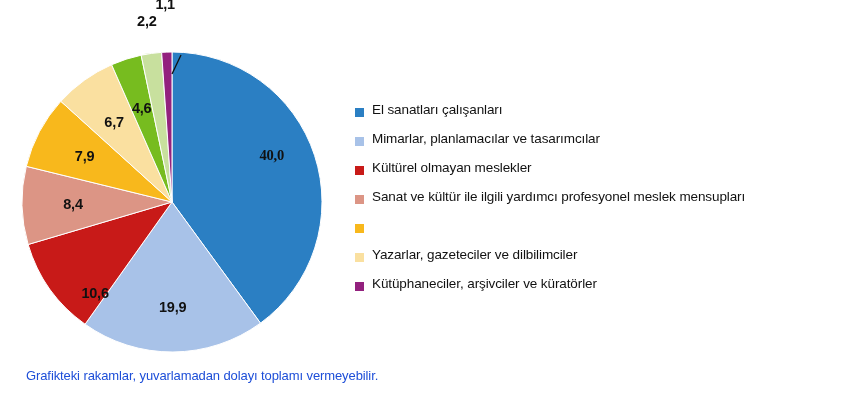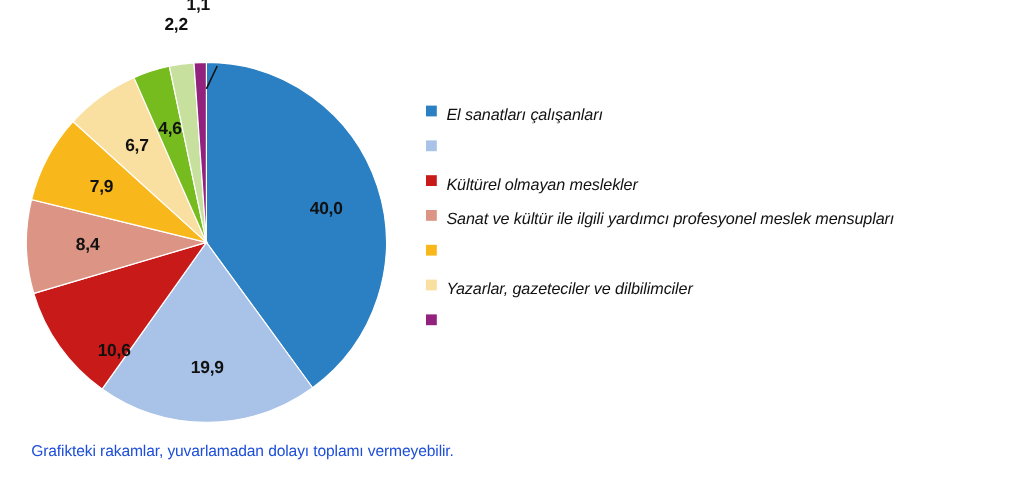--- a/index.html
+++ b/index.html
@@ -51,23 +51,22 @@
 
   
   #legend {
     position: absolute;
     left: 355px;
     top: 88px;
     width: 490px;
   }
   .legend-row {
     display: flex;
-    align-items: flex-start;
+    align-items: flex-end;
     height: 29px;
-    font-style: italic;
   }
   .legend-swatch {
     width: 9px;
     height: 9px;
     flex: 0 0 auto;
     margin-right: 8px;
     border: 0;
   }
   .legend-label {
     font-family: "Liberation Sans", sans-serif;
@@ -103,55 +102,57 @@
           <path d="M 172 202 L 28.14 244.49 A 150 150 0 0 1 26.30 166.33 Z" fill="#DC9585" stroke="#ffffff" stroke-width="1"></path>
           <path d="M 172 202 L 26.30 166.33 A 150 150 0 0 1 60.82 101.30 Z" fill="#F8B81C" stroke="#ffffff" stroke-width="1"></path>
           <path d="M 172 202 L 60.82 101.30 A 150 150 0 0 1 111.62 64.69 Z" fill="#FAE0A0" stroke="#ffffff" stroke-width="1"></path>
           <path d="M 172 202 L 111.62 64.69 A 150 150 0 0 1 141.15 55.21 Z" fill="#77BC1F" stroke="#ffffff" stroke-width="1"></path>
           <path d="M 172 202 L 141.15 55.21 A 150 150 0 0 1 161.65 52.36 Z" fill="#C8E09E" stroke="#ffffff" stroke-width="1"></path>
           <path d="M 172 202 L 161.65 52.36 A 150 150 0 0 1 172.00 52.00 Z" fill="#93217E" stroke="#ffffff" stroke-width="1"></path>
         </g>
       <line id="leader-line" x1="181" y1="55" x2="172" y2="74" stroke="#111111" stroke-width="1.3"></line>
     </svg>
     <div id="slice-labels">
-        <div class="slice-label" style="left: 271.8px; top: 174px;">40,0</div>
+        <div class="slice-label" style="left: 271.8px; top: 155px; font-family: Liberation Serif, serif;">40,0</div>
         <div class="slice-label" style="left: 172.7px; top: 307px;">19,9</div>
         <div class="slice-label" style="left: 95.1px; top: 273px; margin-top: 20px;">10,6</div>
         <div class="slice-label" style="left: 73px; top: 204.3px;">8,4</div>
         <div class="slice-label" style="left: 84.6px; top: 155.6px;">7,9</div>
         <div class="slice-label" style="left: 114.1px; top: 121.7px;">6,7</div>
         <div class="slice-label" style="left: 141.7px; top: 107.7px;">4,6</div>
         <div class="slice-label" style="left: 146.8px; top: 20.7px;">2,2</div>
         <div class="slice-label" style="left: 165.2px; top: 4.1px;">1,1</div>
       </div>
   </div>
 
   <div id="legend">
       <div class="legend-row">
         <span class="legend-swatch" style="background: rgb(43, 127, 195);"></span>
         <span class="legend-label">El sanatları çalışanları</span>
       </div>
       <div class="legend-row">
         <span class="legend-swatch" style="background: rgb(168, 194, 232);"></span>
+        <span class="legend-label">Mimarlar, planlamacılar ve tasarımcılar</span>
       </div>
       <div class="legend-row">
         <span class="legend-swatch" style="background: rgb(200, 26, 24);"></span>
         <span class="legend-label">Kültürel olmayan meslekler</span>
       </div>
       <div class="legend-row">
         <span class="legend-swatch" style="background: rgb(220, 149, 133);"></span>
         <span class="legend-label">Sanat ve kültür ile ilgili yardımcı profesyonel meslek mensupları</span>
       </div>
       <div class="legend-row">
         <span class="legend-swatch" style="background: rgb(248, 184, 28);"></span>
       </div>
       <div class="legend-row">
         <span class="legend-swatch" style="background: rgb(250, 224, 160);"></span>
         <span class="legend-label">Yazarlar, gazeteciler ve dilbilimciler</span>
       </div>
       <div class="legend-row">
         <span class="legend-swatch" style="background: rgb(147, 33, 126);"></span>
+        <span class="legend-label">Kütüphaneciler, arşivciler ve küratörler</span>
       </div>
     </div>
 
   <div id="footnote">Grafikteki rakamlar, yuvarlamadan dolayı toplamı vermeyebilir.</div>
 
 </div>
 
 </body></html>

